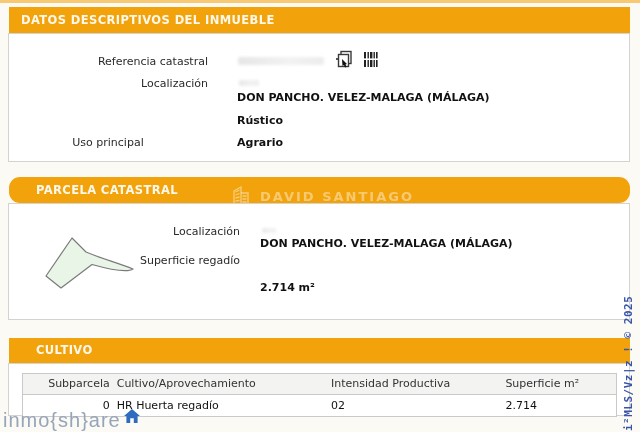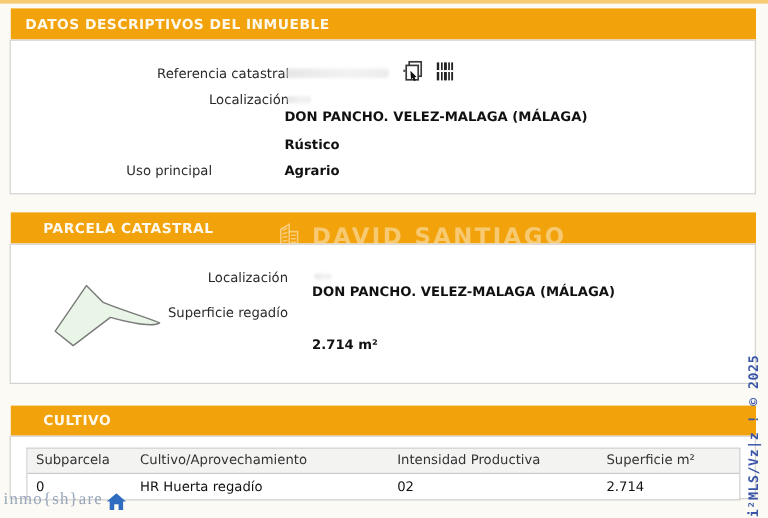--- a/index.html
+++ b/index.html
@@ -12,57 +12,57 @@
   .topstrip{position:absolute;left:0;top:0;width:640px;height:3px;background:#f6c05a;opacity:.85;}
   
   .bar{
     position:absolute;left:9px;width:621px;height:26px;
     background:#F2A30C;color:#fdf8ec;
     font-weight:bold;font-size:11.5px;letter-spacing:.4px;
     line-height:26px;padding-left:27px;box-sizing:border-box;
     overflow:hidden;
   }
   .bar1{top:7px;padding-left:12px;}
-  .bar2{top:177px;}
+  .bar2{top:177px;border-radius:11px;}
   .bar3{top:338px;height:34px;line-height:25px;}
   
   .box{position:absolute;left:8px;width:622px;background:#fff;border:1px solid #d4d3d0;box-sizing:border-box;}
   .box1{top:33px;height:129px;}
   .box2{top:203px;height:117px;}
   .box3{top:363px;height:53px;}
   
-  .lbl{position:absolute;width:200px;text-align:right;color:#2a2a2a;margin-left:33px;}
+  .lbl{position:absolute;width:200px;text-align:right;color:#2a2a2a;}
   .lbl2{position:absolute;width:232px;text-align:right;color:#2a2a2a;}
   .val{position:absolute;font-weight:bold;color:#111;}
   .smudge{
     position:absolute;background:linear-gradient(90deg,#d9d9d9,#ececec 60%,#e2e2e2);
     filter:blur(1.5px);opacity:.65;border-radius:2px;
   }
   
   .wm{
     position:absolute;left:218px;bottom:-7px;display:flex;align-items:center;gap:7px;
-    color:rgba(255,255,255,.42);font-size:19px;font-weight:bold;letter-spacing:2px;white-space:nowrap;
+    color:rgba(255,255,255,.42);font-size:13px;font-weight:bold;letter-spacing:2px;white-space:nowrap;
   }
   
   .ctable{
     position:absolute;left:22px;top:373px;width:595px;
     border:1px solid #c9c9c9;border-collapse:collapse;box-sizing:border-box;
     font-size:11px;
   }
   .ctable .hrow{display:flex;background:#f3f3f2;border-bottom:1px solid #c9c9c9;height:20px;line-height:20px;color:#333;}
   .ctable .drow{display:flex;background:#fff;height:21px;line-height:21px;color:#111;}
-  .c1{width:87px;padding-left:7px;box-sizing:border-box;}
+  .c1{width:87px;padding-left:7px;box-sizing:border-box;text-align:right;}
   .c2{width:215px;padding-left:7px;box-sizing:border-box;}
   .c3{width:175px;padding-left:7px;box-sizing:border-box;}
   .c4{width:118px;padding-left:7px;box-sizing:border-box;}
   
   .logo{
-    position:absolute;left:3px;top:409px;display:flex;align-items:flex-end;gap:3px;
-    font-family:Liberation Serif, serif;
-    font-size:14px;color:#97a5b9;letter-spacing:1px;
+    position:absolute;left:3px;top:409px;display:flex;align-items:flex-start;gap:3px;
+    font-family:Liberation Sans, sans-serif;
+    font-size:20px;color:#97a5b9;letter-spacing:1px;
   }
   
   .vmark{
     position:absolute;left:622px;top:431px;
     transform:rotate(-90deg);transform-origin:0 0;
     white-space:nowrap;font-weight:bold;font-size:11px;letter-spacing:.5px;
     color:#3a55a8;font-family:"DejaVu Sans Mono","Liberation Mono",monospace;
   }
   .icon-btn{position:absolute;cursor:pointer;}
   .parcel{position:absolute;left:44px;top:236px;}

